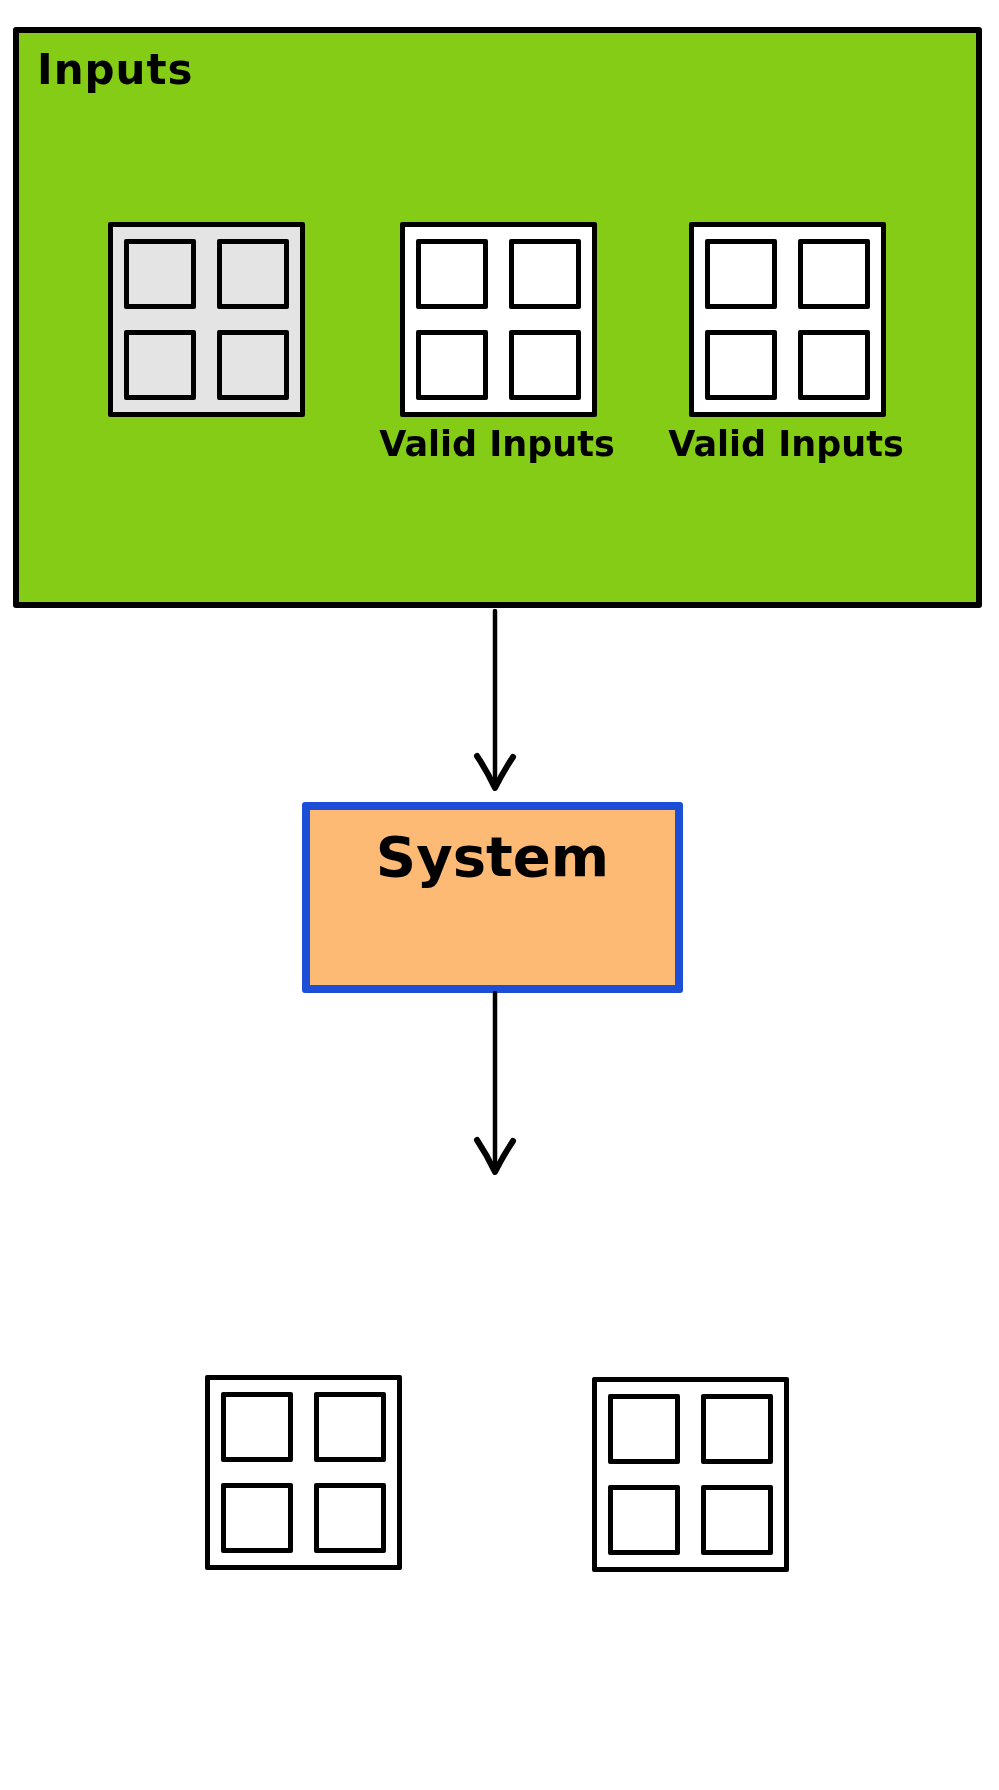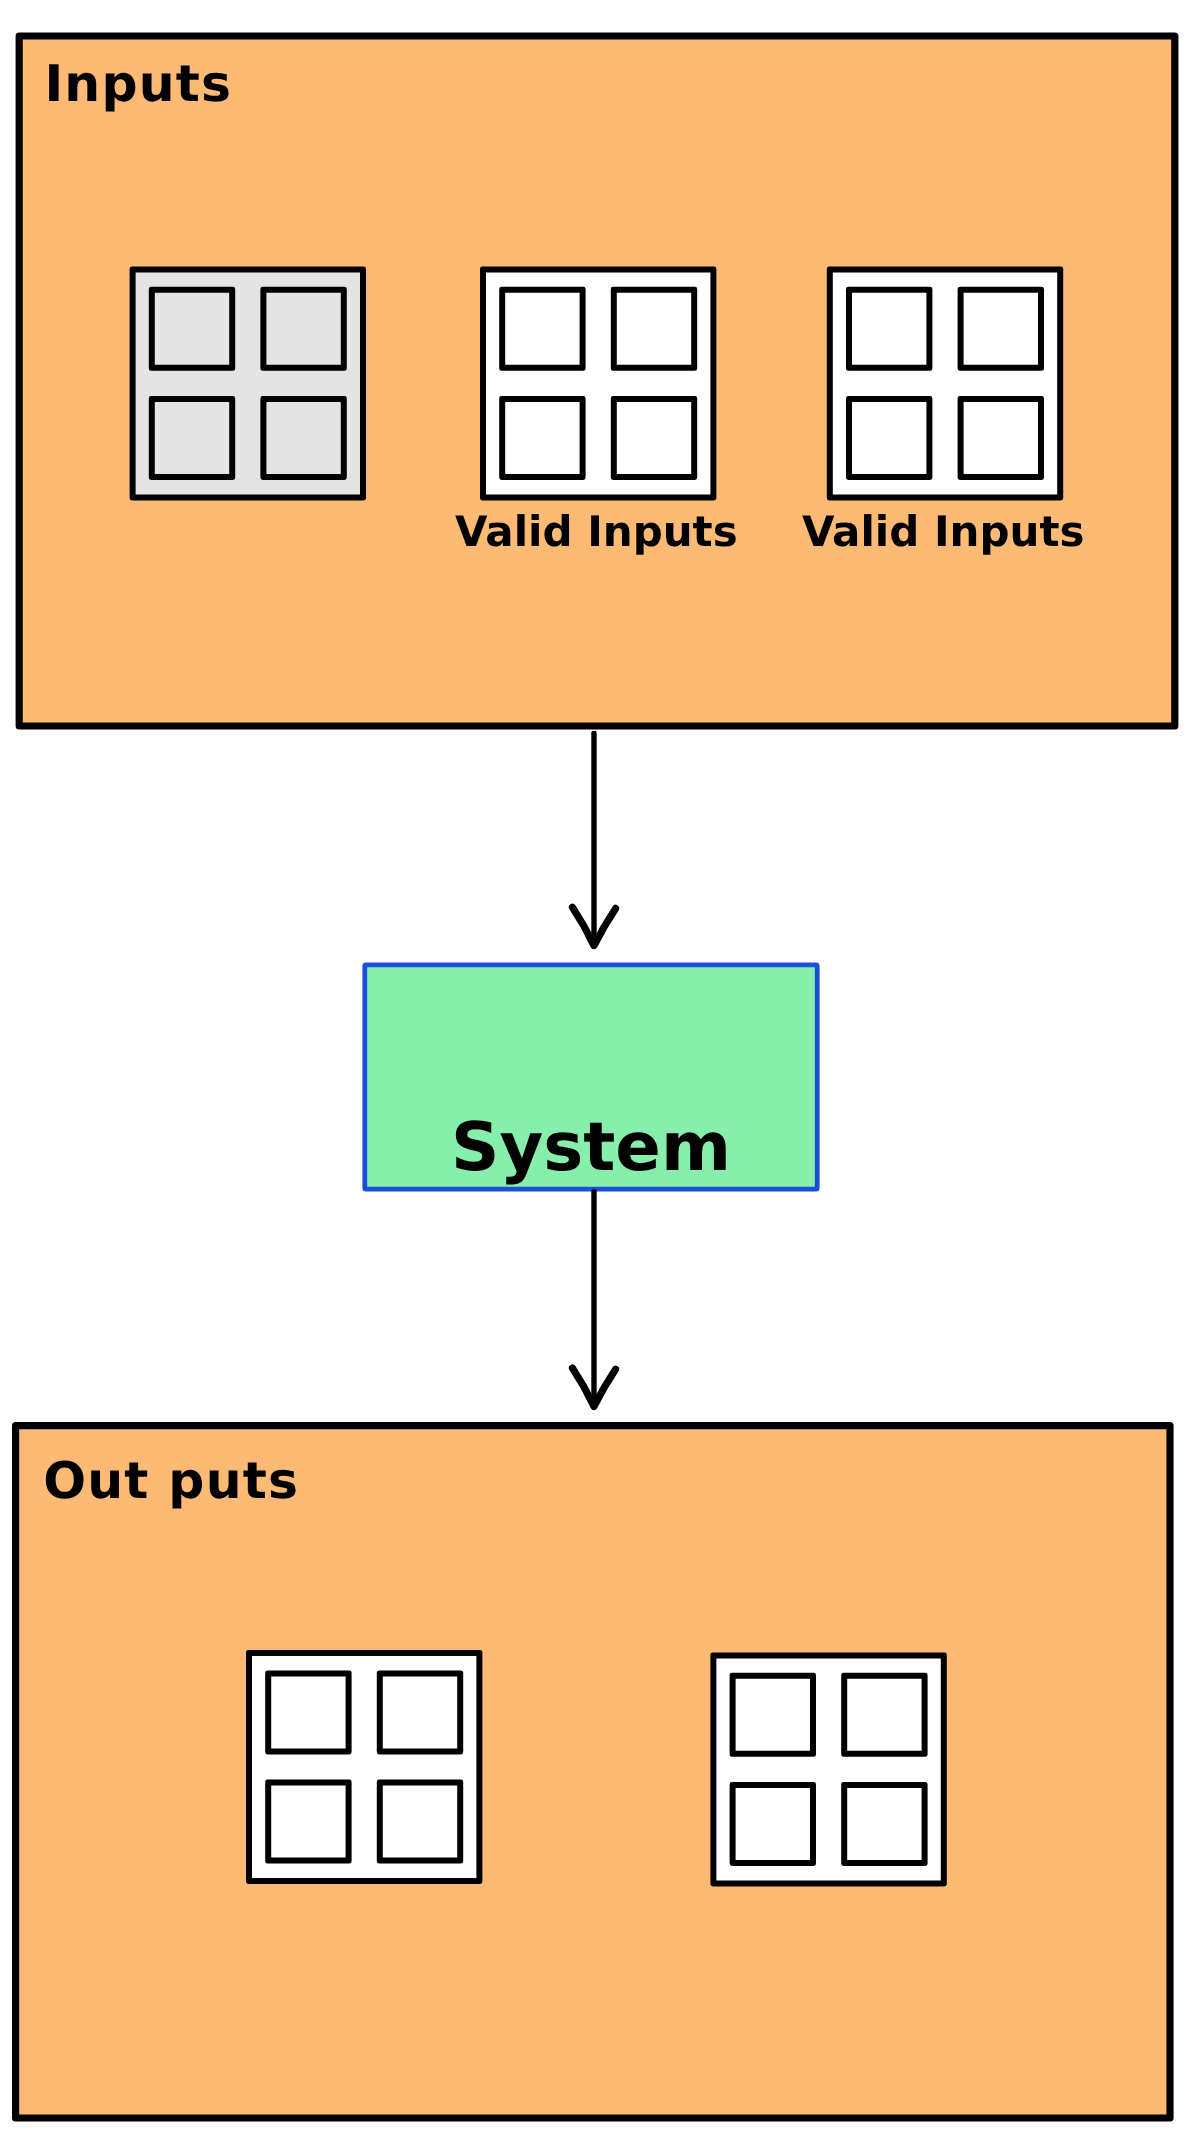--- a/index.html
+++ b/index.html
@@ -8,21 +8,21 @@
     font-family: "DejaVu Sans", "Liberation Sans", sans-serif;
     color: #000;
   }
   .canvas { position: relative; width: 999px; height: 1790px; background: #fff; overflow: hidden; }
 
   .big-box {
     position: absolute;
     border: 6px solid #000;
     border-radius: 3px;
     box-sizing: border-box;
-    background: #fdba74;
+    background: #84cc16;
   }
   .box-title {
     position: absolute;
     left: 18px; top: 12px;
     font-size: 42px;
     font-weight: bold;
     letter-spacing: 1px;
     white-space: nowrap;
   }
 
@@ -54,26 +54,26 @@
     font-size: 35px;
     font-weight: bold;
     white-space: nowrap;
     letter-spacing: 0px;
   }
 
   .system-box {
     position: absolute;
     left: 302px; top: 802px;
     width: 381px; height: 191px;
-    border: 4px solid #1d4ed8;
+    border: 8px solid #1d4ed8;
     border-radius: 3px;
     box-sizing: border-box;
-    background: #86efac;
+    background: #fdba74;
     display: flex;
-    align-items: flex-end;
+    align-items: flex-start;
     justify-content: center;
   }
   .system-label {
     font-size: 56px;
     font-weight: bold;
     padding-top: 14px;
     white-space: nowrap;
   }
 
   .arrow { position: absolute; }
@@ -116,23 +116,20 @@
 
   <div class="system-box">
     <div class="system-label">System</div>
   </div>
 
   <svg class="arrow" style="left:473px; top:991px;" width="44" height="188" viewBox="0 0 44 188">
     <line x1="22" y1="2" x2="22" y2="174" stroke="#000" stroke-width="4.5" stroke-linecap="round"></line>
     <path d="M4 149 Q 14 164 22 181 Q 30 165 40 150" fill="none" stroke="#000" stroke-width="6" stroke-linecap="round" stroke-linejoin="round"></path>
   </svg>
 
-  <div class="big-box" style="left:10px; top:1185px; width:968px; height:583px;">
-    <div class="box-title" style="left:20px; top:18px;">Out puts</div>
-  </div>
 
   <div class="gridbox" style="left:205px; top:1375px;">
     <div class="cell"></div>
     <div class="cell"></div>
     <div class="cell"></div>
     <div class="cell"></div>
   </div>
   <div class="gridbox" style="left:592px; top:1377px;">
     <div class="cell"></div>
     <div class="cell"></div>

